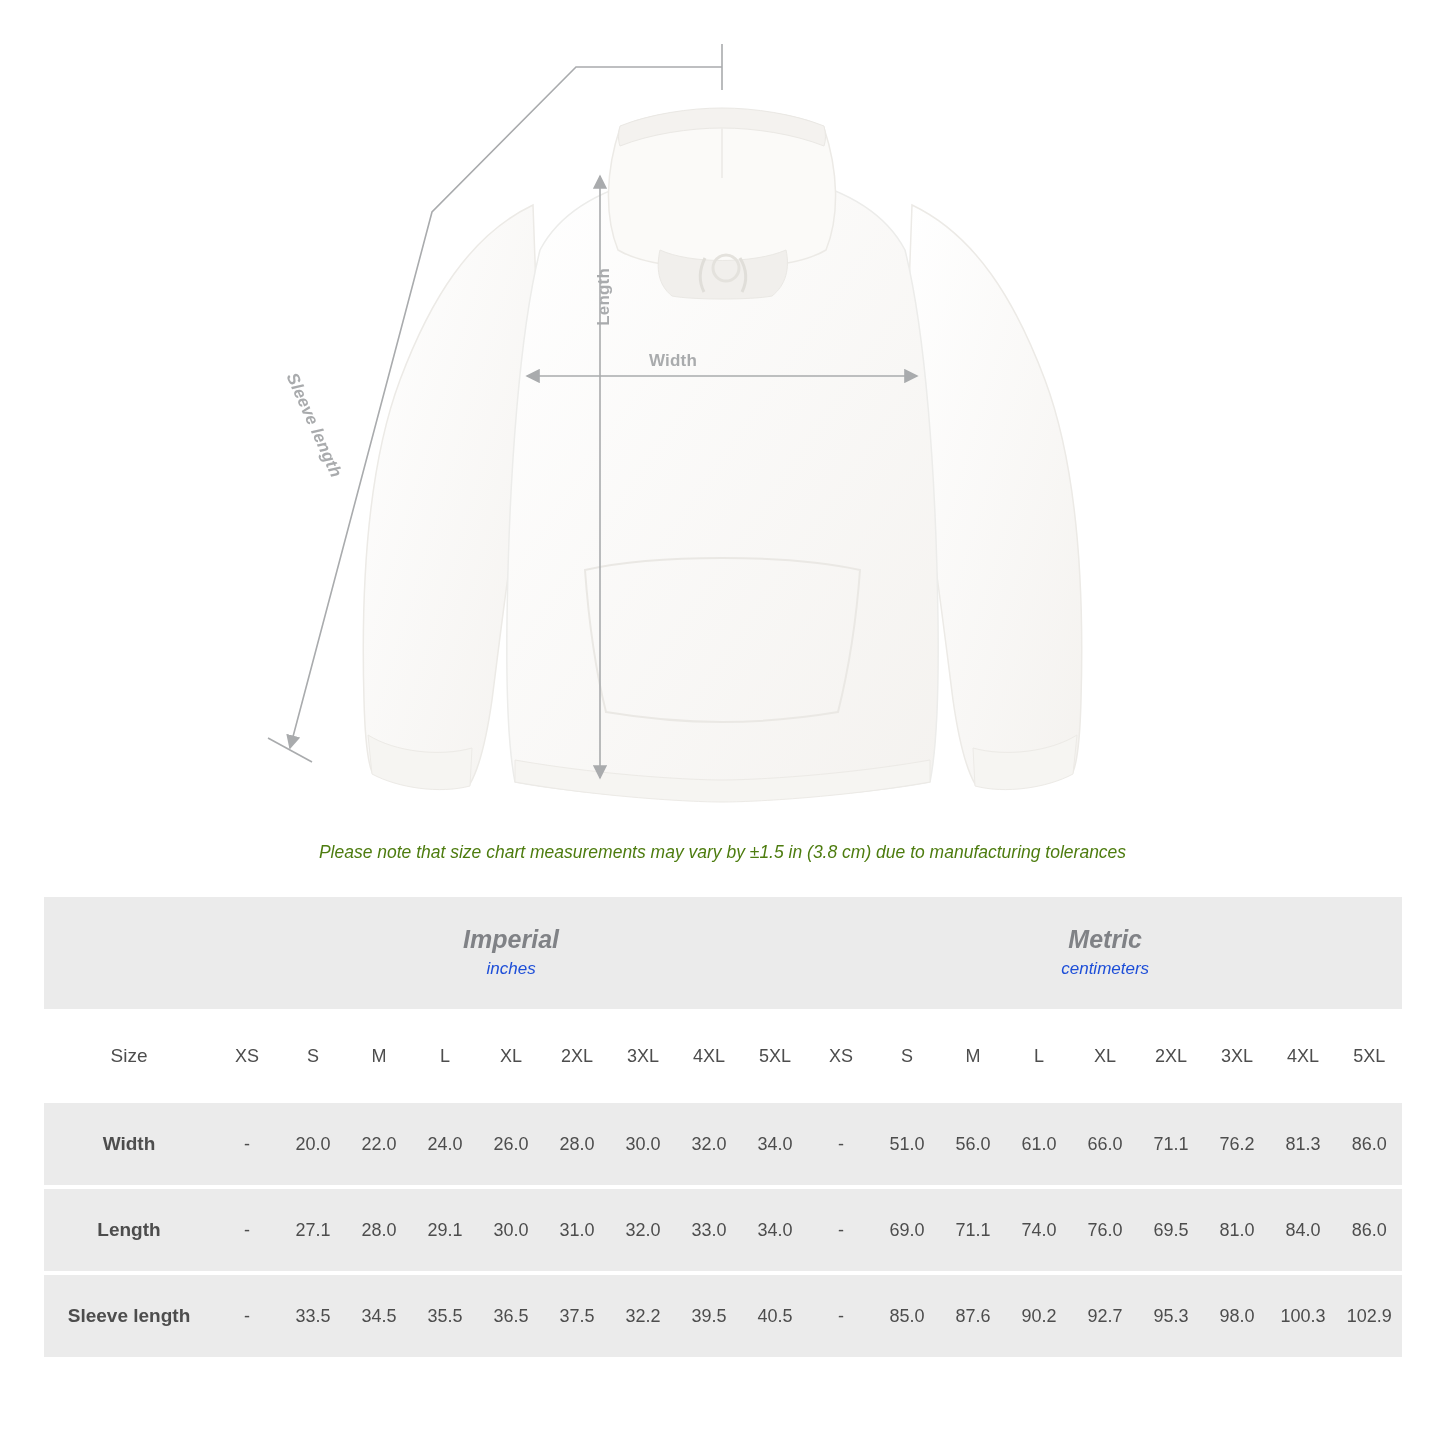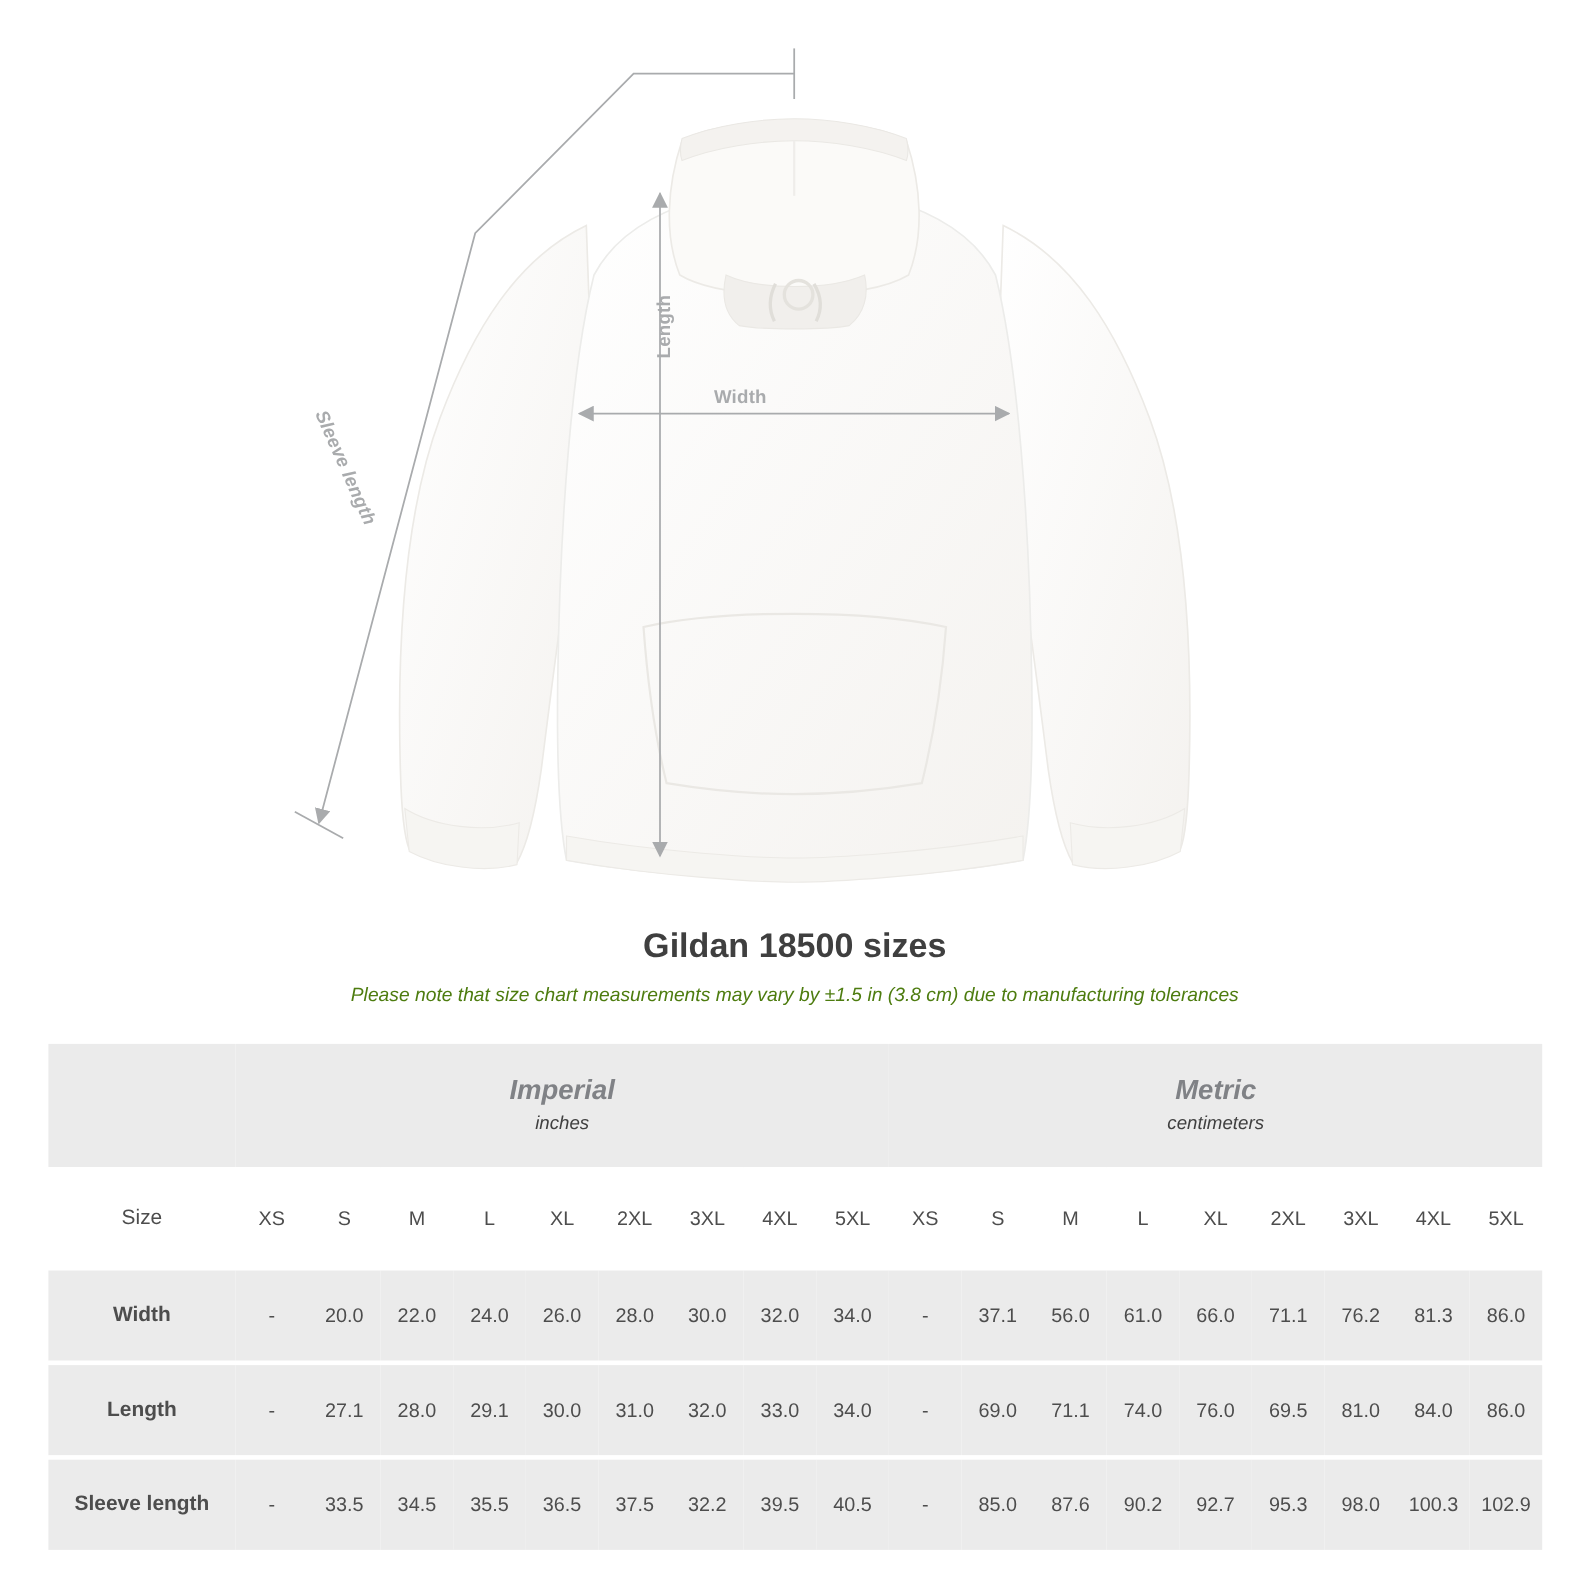--- a/index.html
+++ b/index.html
@@ -100,21 +100,21 @@
     font-size: 25px;
     font-style: italic;
     font-weight: bold;
     color: #808286;
     display: block;
     line-height: 1.25;
   }
   .unit-sub {
     font-size: 17px;
     font-style: italic;
-    color: #404040;
+    color: #1d4ed8;
     display: block;
     line-height: 1.6;
   }
   .hdr-row td {
     height: 94px;
     background: #ffffff;
     font-weight: bold;
     color: #4d4d4d;
     font-size: 18.5px;
   }
@@ -216,21 +216,20 @@
       <line x1="722" y1="44" x2="722" y2="90" stroke="#a9abad" stroke-width="1.6"></line>
       <line x1="268" y1="738" x2="312" y2="762" stroke="#a9abad" stroke-width="1.6"></line>
     </svg>
 
     <div class="dim-label lbl-length">Length</div>
     <div class="dim-label lbl-width">Width</div>
     <div class="dim-label lbl-sleeve">Sleeve length</div>
   </div>
 
   <div class="title-block">
-    <h1 class="chart-title">Gildan 18500 sizes</h1>
     <p class="chart-note">Please note that size chart measurements may vary by ±1.5 in (3.8 cm) due to manufacturing tolerances</p>
   </div>
 
   <div class="table-wrap">
     <table class="size-table">
       <colgroup>
         <col class="col-label">
         <col class="col-val">
           <col class="col-val">
           <col class="col-val">
@@ -290,21 +289,21 @@
           <td>-</td>
           <td>20.0</td>
           <td>22.0</td>
           <td>24.0</td>
           <td>26.0</td>
           <td>28.0</td>
           <td>30.0</td>
           <td>32.0</td>
           <td>34.0</td>
           <td>-</td>
-          <td>37.1</td>
+          <td>51.0</td>
           <td>56.0</td>
           <td>61.0</td>
           <td>66.0</td>
           <td>71.1</td>
           <td>76.2</td>
           <td>81.3</td>
           <td>86.0</td>
         </tr>
 
         <tr class="gap-row">

